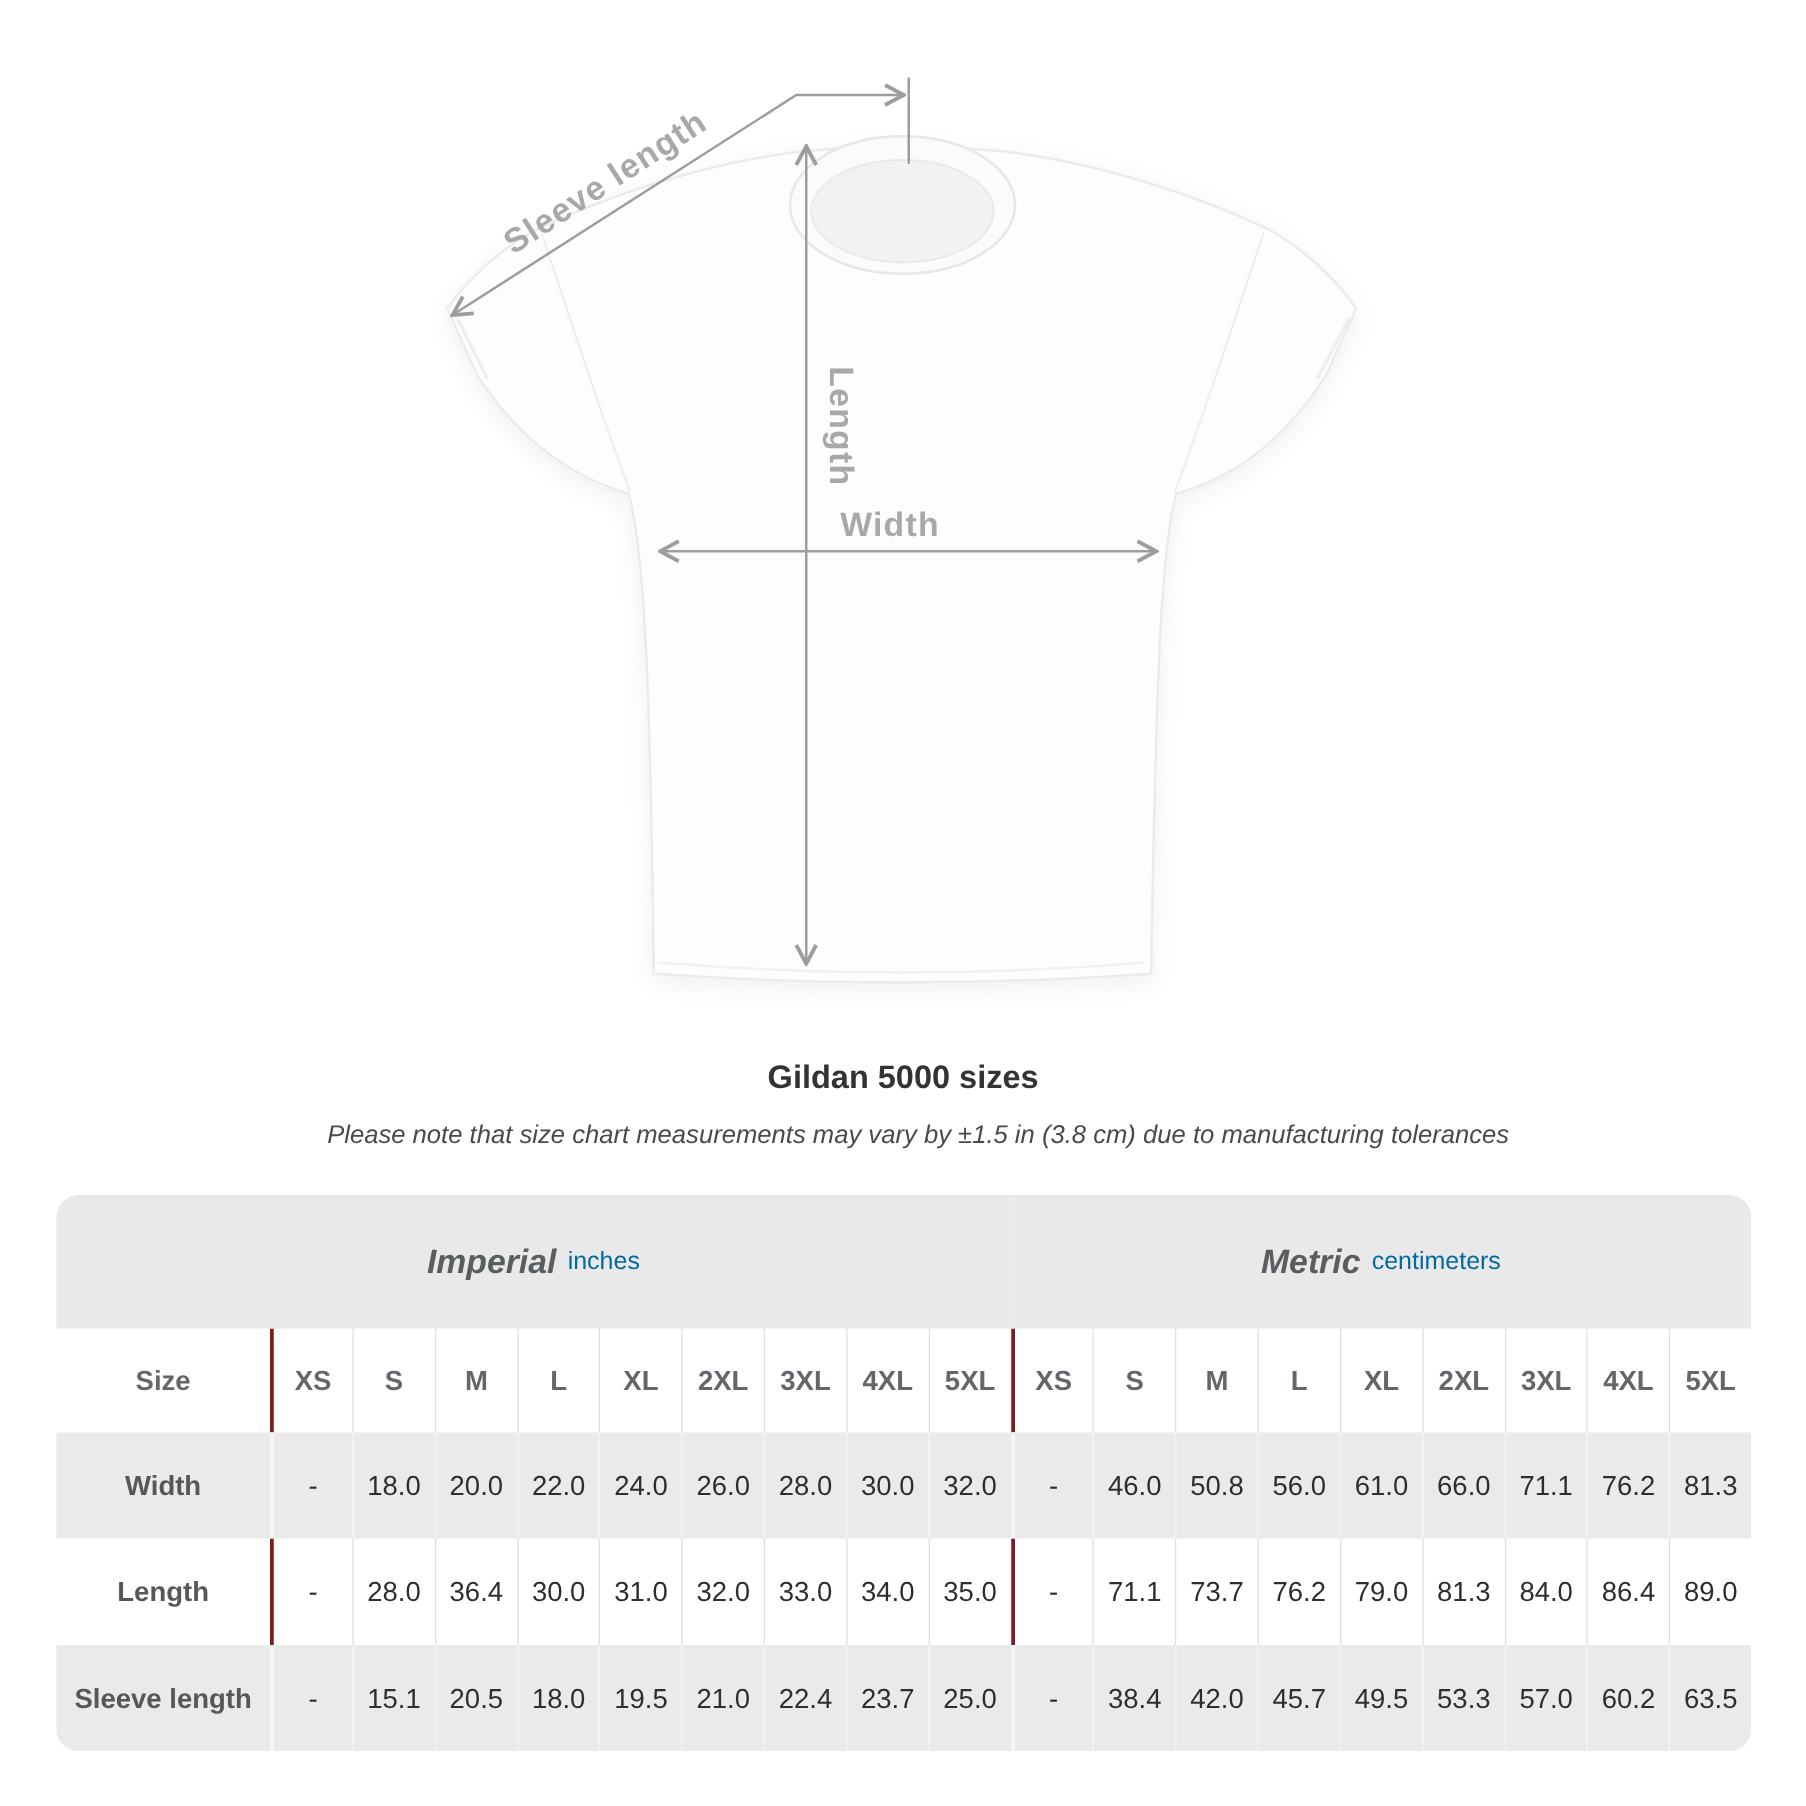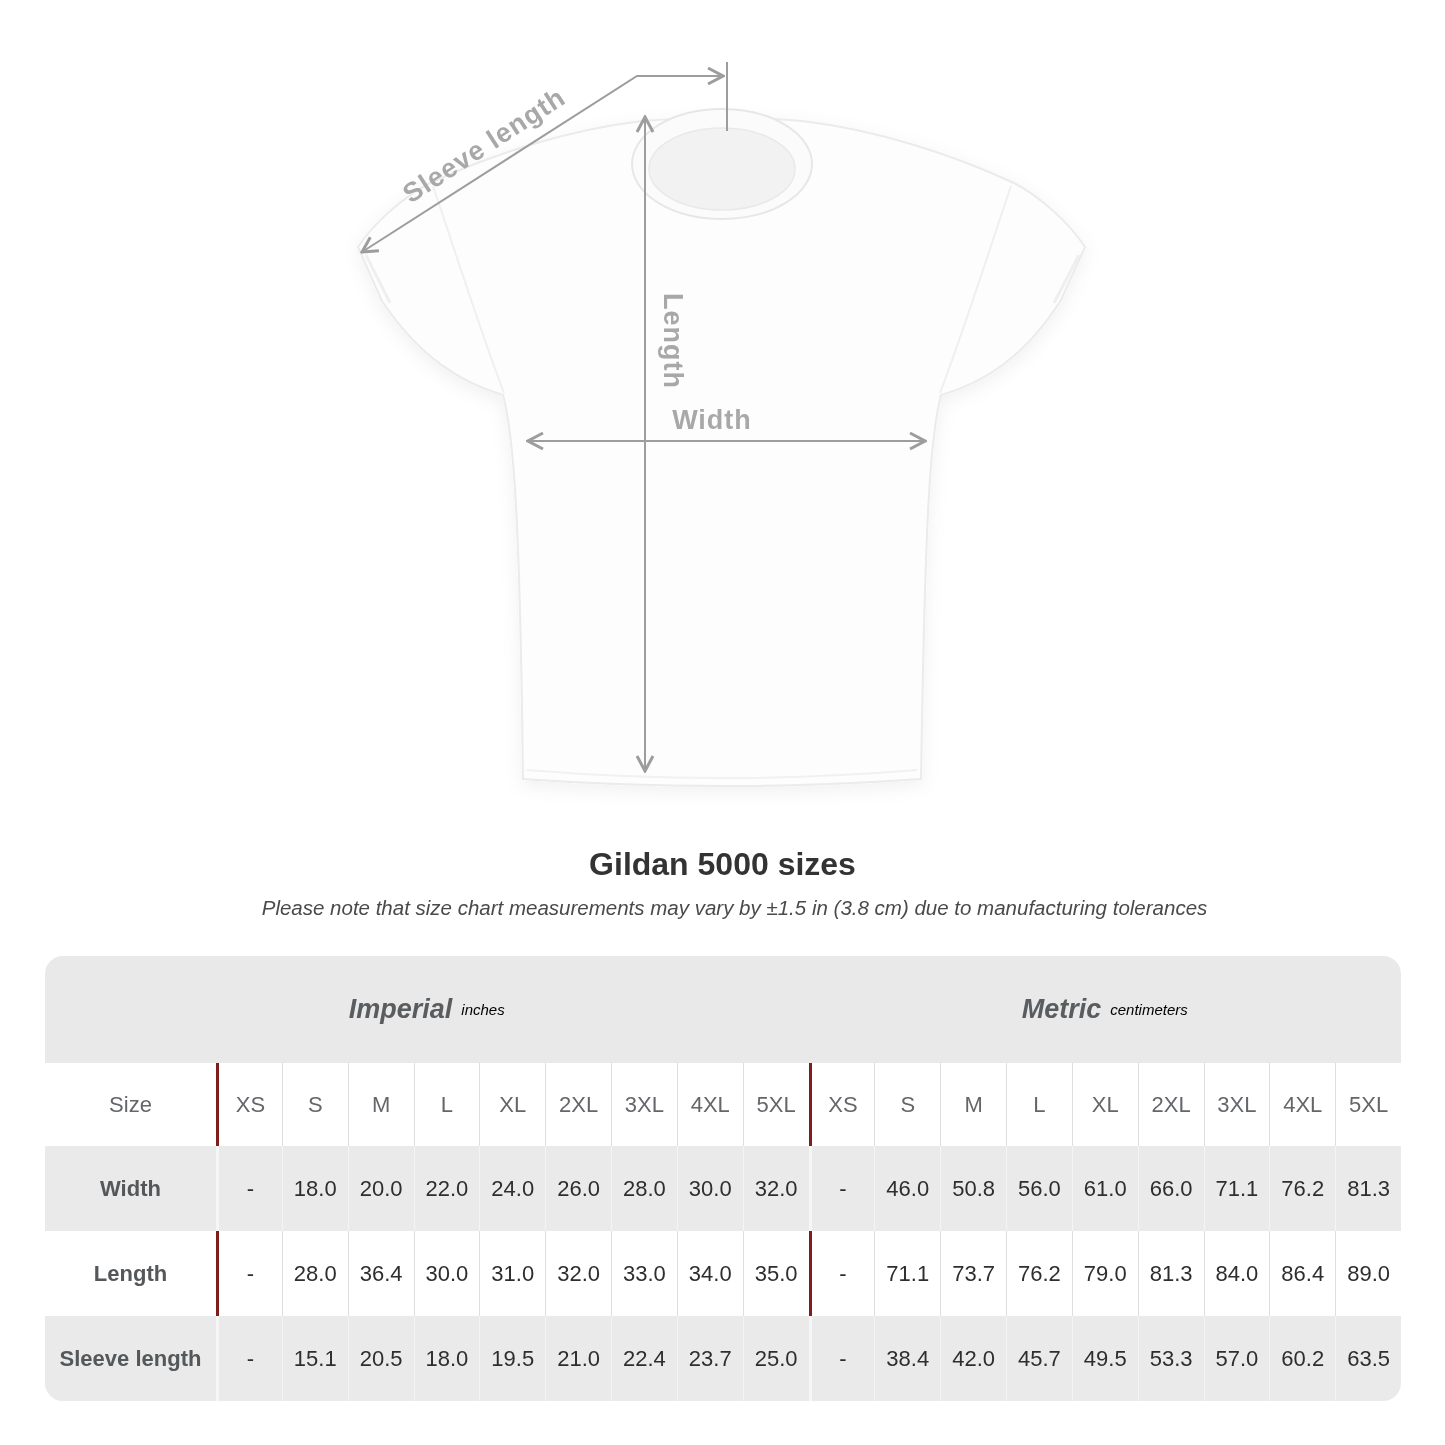--- a/index.html
+++ b/index.html
@@ -25,21 +25,21 @@
     letter-spacing: 1px;
     fill: #a8a8a8;
   }
 
   
   .title {
     position: absolute;
     left: 0; top: 846px;
     width: 1445px;
     text-align: center;
-    font-size: 32px;
+    font-size: 26px;
     font-weight: bold;
     color: #333333;
   }
   .subtitle {
     position: absolute;
     left: 12px; top: 896px;
     width: 1445px;
     text-align: center;
     font-style: italic;
     font-size: 20.5px;
@@ -72,35 +72,34 @@
   }
   .band.imp { grid-column: 1 / span 10; }
   .band.met { grid-column: 11 / -1; }
   .band-title {
     font-weight: bold;
     font-style: italic;
     font-size: 27px;
     color: #595d5f;
   }
   .band-unit {
-    font-style: italic;
-    font-size: 15px;
-    color: #000000;
+    font-size: 20px;
+    color: #0369a1;
   }
   .cell {
     display: flex;
     align-items: center;
     justify-content: center;
     background: #ffffff;
     font-size: 22px;
     color: #2e2e2e;
     white-space: nowrap;
   }
   .cell.shade { background: #eaeaea; }
-  .cell.head { font-weight: normal; color: #63666a; text-align: center; }
+  .cell.head { font-weight: bold; color: #63666a; text-align: center; }
   .cell.rowlabel { font-weight: bold; color: #55585b; }
   .cell.div-thin  { border-left: 1px solid #dedede; }
   .cell.div-thick { border-left: 3px solid #7f1d1d; }
   .cell.shade.div-thin  { border-left-color: #f4f4f4; }
   .cell.shade.div-thick { border-left-color: #f6f6f6; }
 </style>
 </head>
 <body>
 
 <div class="canvas">

